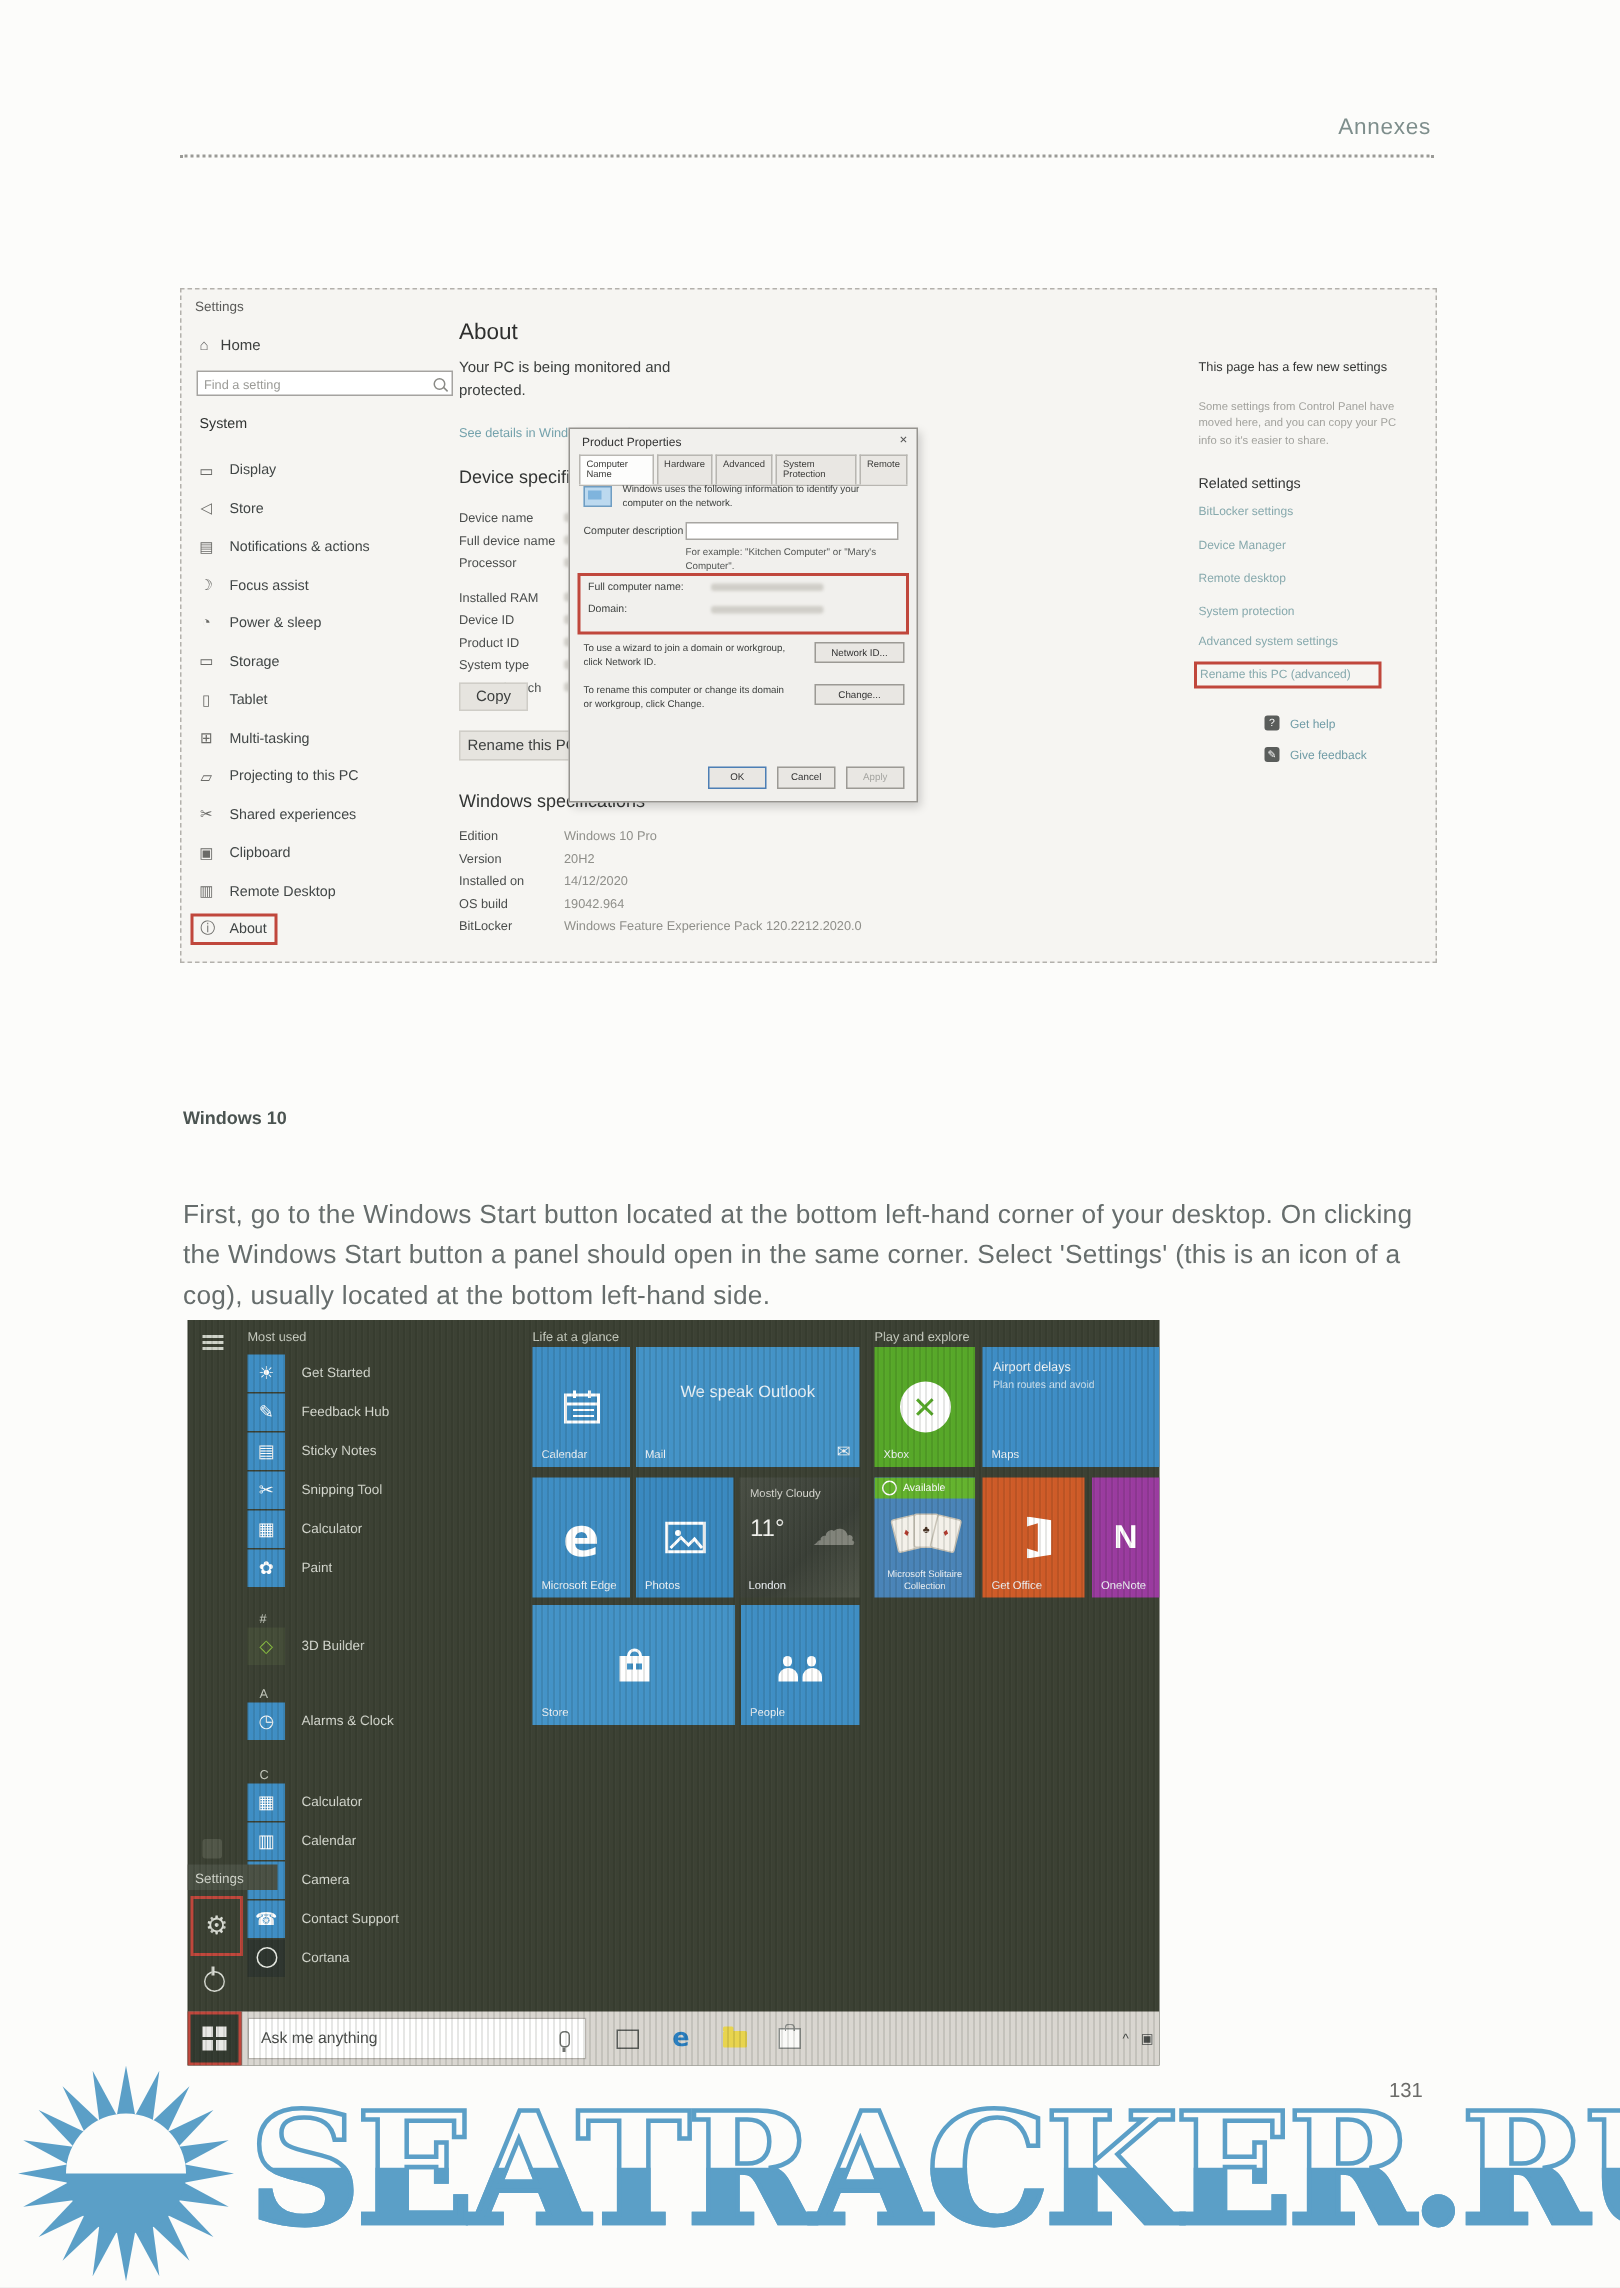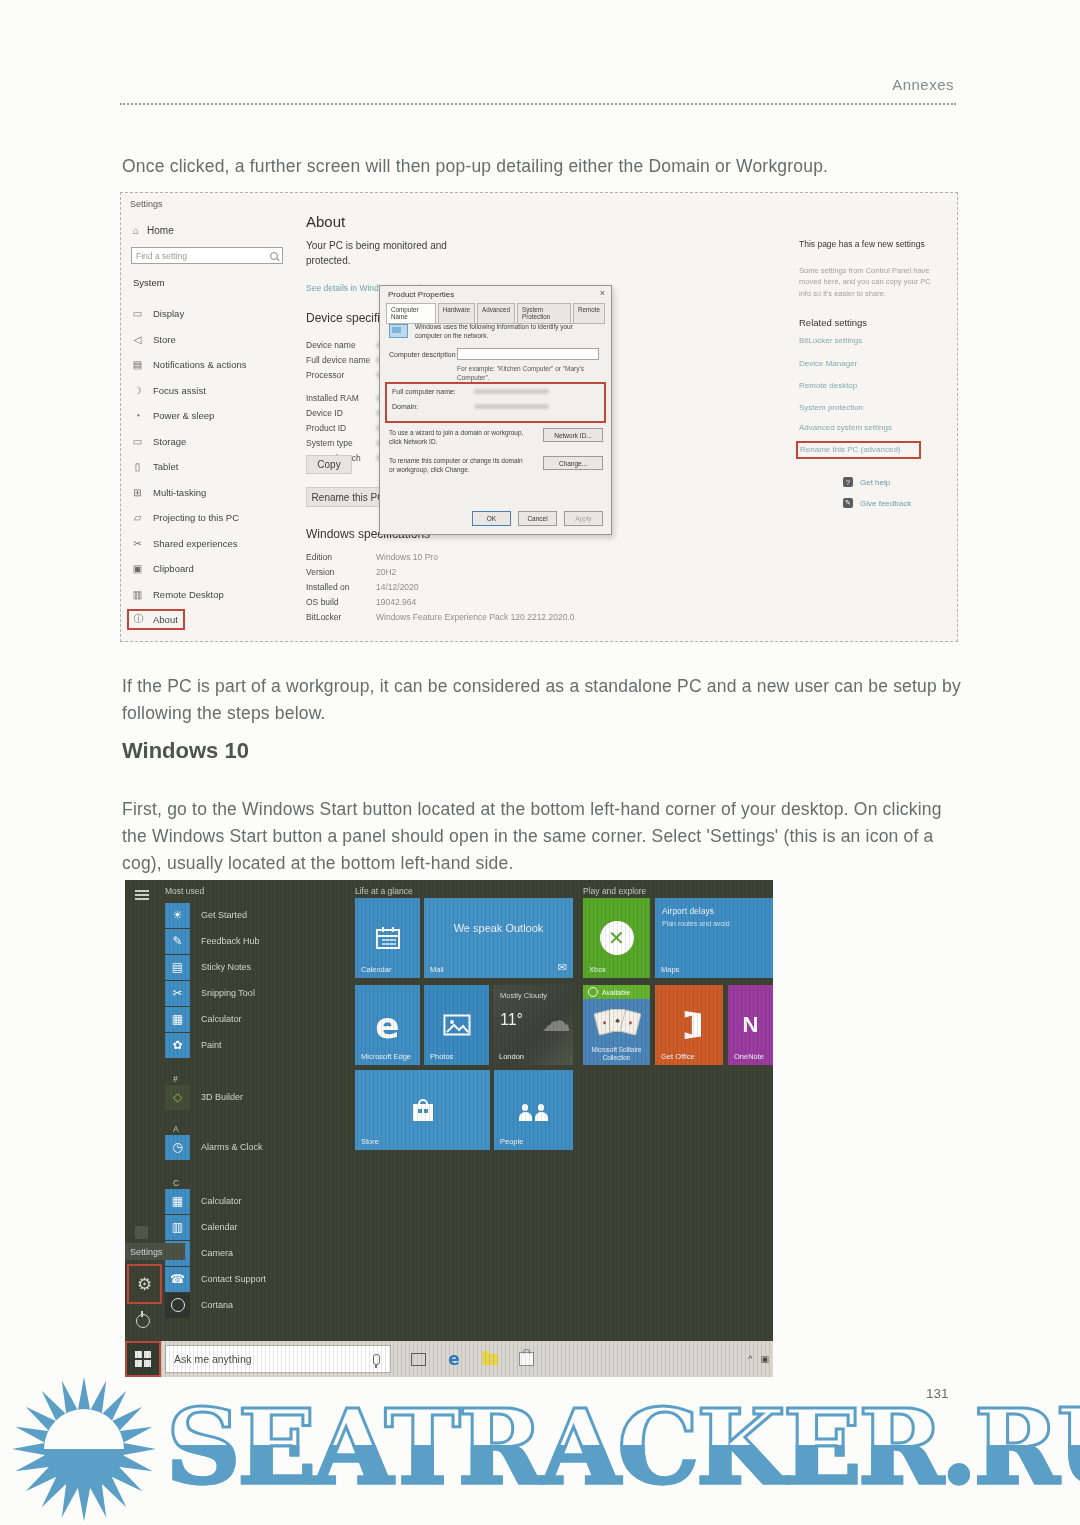--- a/index.html
+++ b/index.html
@@ -4,30 +4,30 @@
 <style>
   html,body{margin:0;padding:0;background:#e9e9e7;}
   .page{position:relative;width:1080px;height:1525px;margin:0 auto;background:#fcfcfa;overflow:hidden;
         font-family:"Liberation Sans","DejaVu Sans",sans-serif;color:#5f6664;}
   
   .annexes{position:absolute;top:76px;right:126px;font-size:15px;color:#7e8e8c;letter-spacing:.5px;}
   .toprule{position:absolute;top:103px;left:120px;width:836px;border-top:2px dotted #9a9a96;}
   .para{position:absolute;left:122px;width:842px;font-size:17.5px;line-height:1.55;color:#666d6c;letter-spacing:.2px;}
   .p1{top:135px;}
   .p2{top:655px;}
-  .h-win10{position:absolute;top:738px;left:122px;font-size:22px;font-weight:bold;color:#4b5451;}
+  .h-win10{position:absolute;top:738px;left:122px;font-size:12px;font-weight:bold;color:#4b5451;}
   .p3{top:778px;}
   .pagenum{position:absolute;top:1386px;left:926px;font-size:13.5px;color:#6b6b68;}
   
   .shot1{position:absolute;left:120px;top:192px;width:836px;height:448px;background:#f6f5f2;
          border:1px dashed #b3b1ac;font-family:"Liberation Sans",sans-serif;overflow:hidden;}
   .s1-title{position:absolute;left:9px;top:6px;font-size:9px;color:#5a5a58;}
   .s1-home{position:absolute;left:12px;top:32px;font-size:10px;color:#3c3f3e;display:flex;gap:8px;align-items:center;}
   .s1-home .ic{font-size:10px;color:#666;}
-  .s1-search{position:absolute;left:10px;top:54px;width:152px;height:17px;background:#fff;border:1px solid #a5a3a0;
+  .s1-search{position:absolute;left:10px;top:54px;width:171px;height:17px;background:#fff;border:1px solid #a5a3a0;
              font-size:8.5px;color:#9a9a96;display:flex;align-items:center;padding:0 4px;box-sizing:border-box;justify-content:space-between;}
   .mag{width:6px;height:6px;border:1px solid #8a8a86;border-radius:50%;position:relative;flex:none;}
   .mag::after{content:'';position:absolute;width:4px;height:1px;background:#8a8a86;right:-3px;bottom:-1px;transform:rotate(45deg);}
   .s1-section{position:absolute;left:12px;top:84px;font-size:9.5px;color:#2f3231;}
   .s1-items{position:absolute;left:10px;top:108px;width:165px;}
   .s1-item{height:25.5px;display:flex;align-items:center;gap:9px;}
   .s1-ic{width:13px;font-size:10px;color:#6b6b68;text-align:center;flex:none;}
   .s1-lbl{font-size:9.5px;color:#41४646;color:#414646;}
   .s1-item.hl .box{border:2px solid #c0473c;padding:1px 5px 2px 3px;display:flex;gap:8px;align-items:center;margin-left:-4px;}
   
@@ -188,21 +188,20 @@
            -webkit-background-clip:text;background-clip:text;margin-left:6px;transform:translateY(-2px);}
 </style>
 </head>
 <body>
 
 <div class="page">
 
   <div class="annexes">Annexes</div>
   <div class="toprule"></div>
 
-  <p class="para p1">Once clicked, a further screen will then pop-up detailing either the Domain or Workgroup.</p>
 
   <div class="shot1">
     <div class="s1-title">Settings</div>
 
     <div class="s1-home">
       <span class="ic">⌂</span>
       <span>Home</span>
     </div>
     <div class="s1-search">
       <span>Find a setting</span>
@@ -393,21 +392,20 @@
         <span class="d-btn">Change...</span>
       </div>
       <div class="d-foot">
         <span class="d-fbtn d-ok">OK</span>
         <span class="d-fbtn">Cancel</span>
         <span class="d-fbtn d-apply">Apply</span>
       </div>
     </div>
   </div>
 
-  <p class="para p2">If the PC is part of a workgroup, it can be considered as a standalone PC and a new user can be setup by following the steps below.</p>
   <div class="h-win10">Windows 10</div>
   <p class="para p3">First, go to the Windows Start button located at the bottom left-hand corner of your desktop. On clicking the Windows Start button a panel should open in the same corner. Select 'Settings' (this is an icon of a cog), usually located at the bottom left-hand side.</p>
 
   <div class="shot2">
     <div class="sm-burger">
         <i></i>
         <i></i>
         <i></i>
       </div>
     <div class="sm-mostused">Most used</div>

